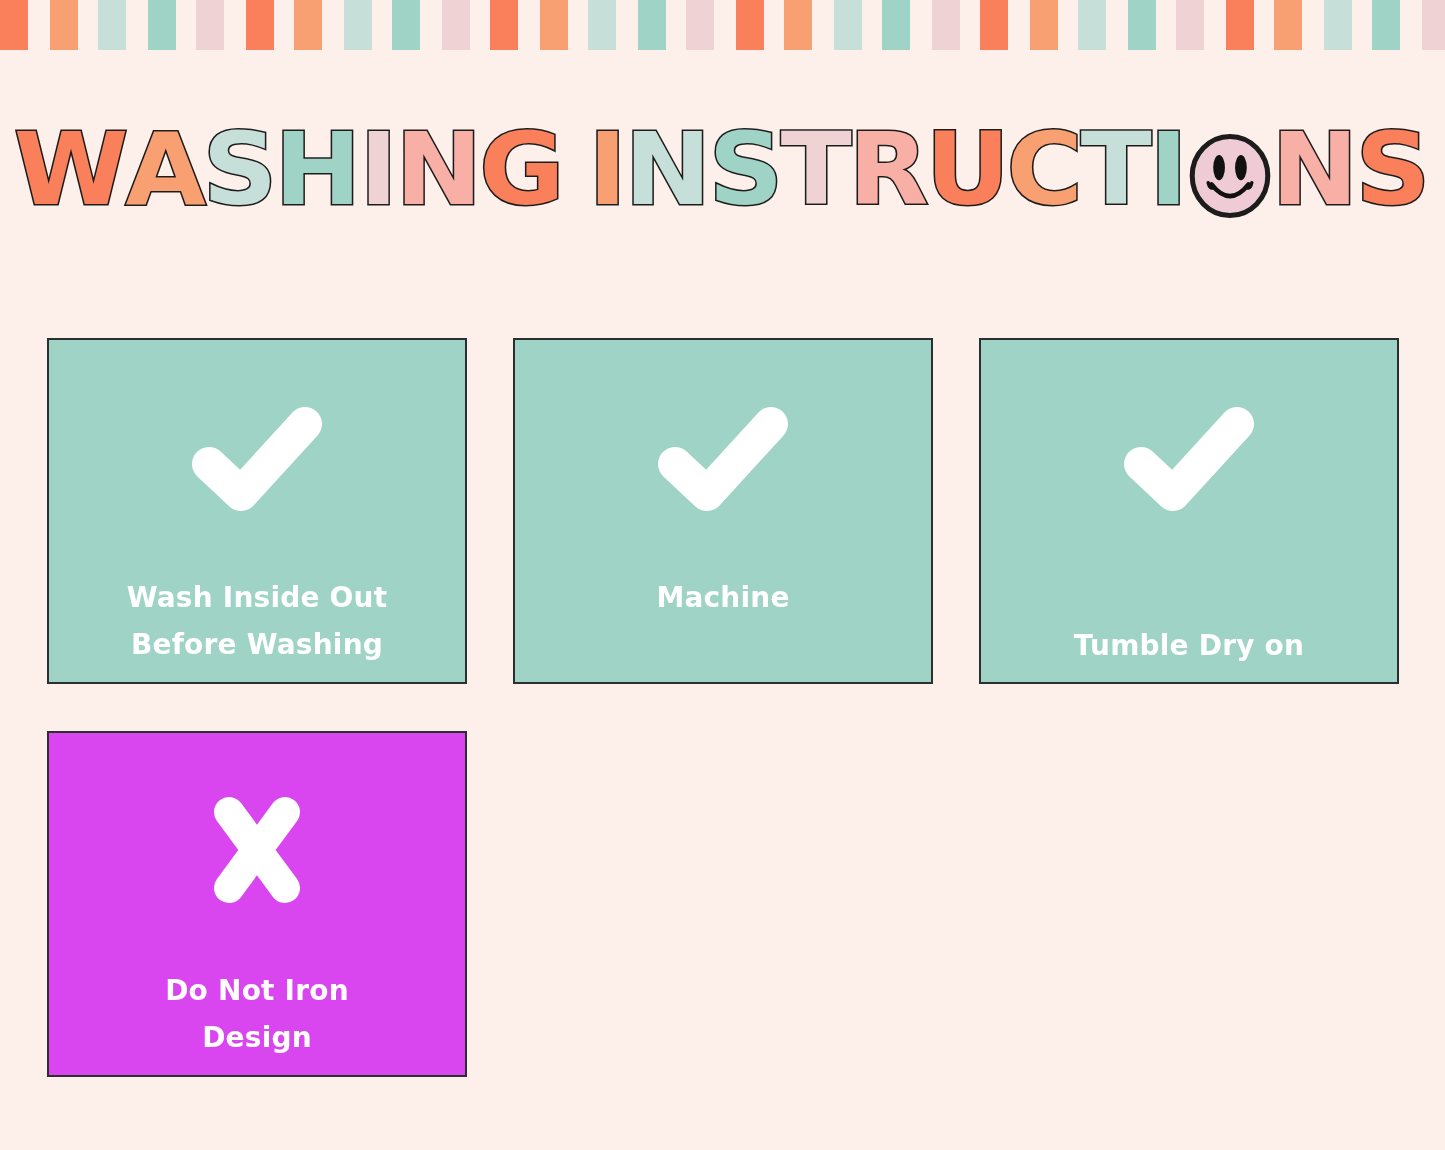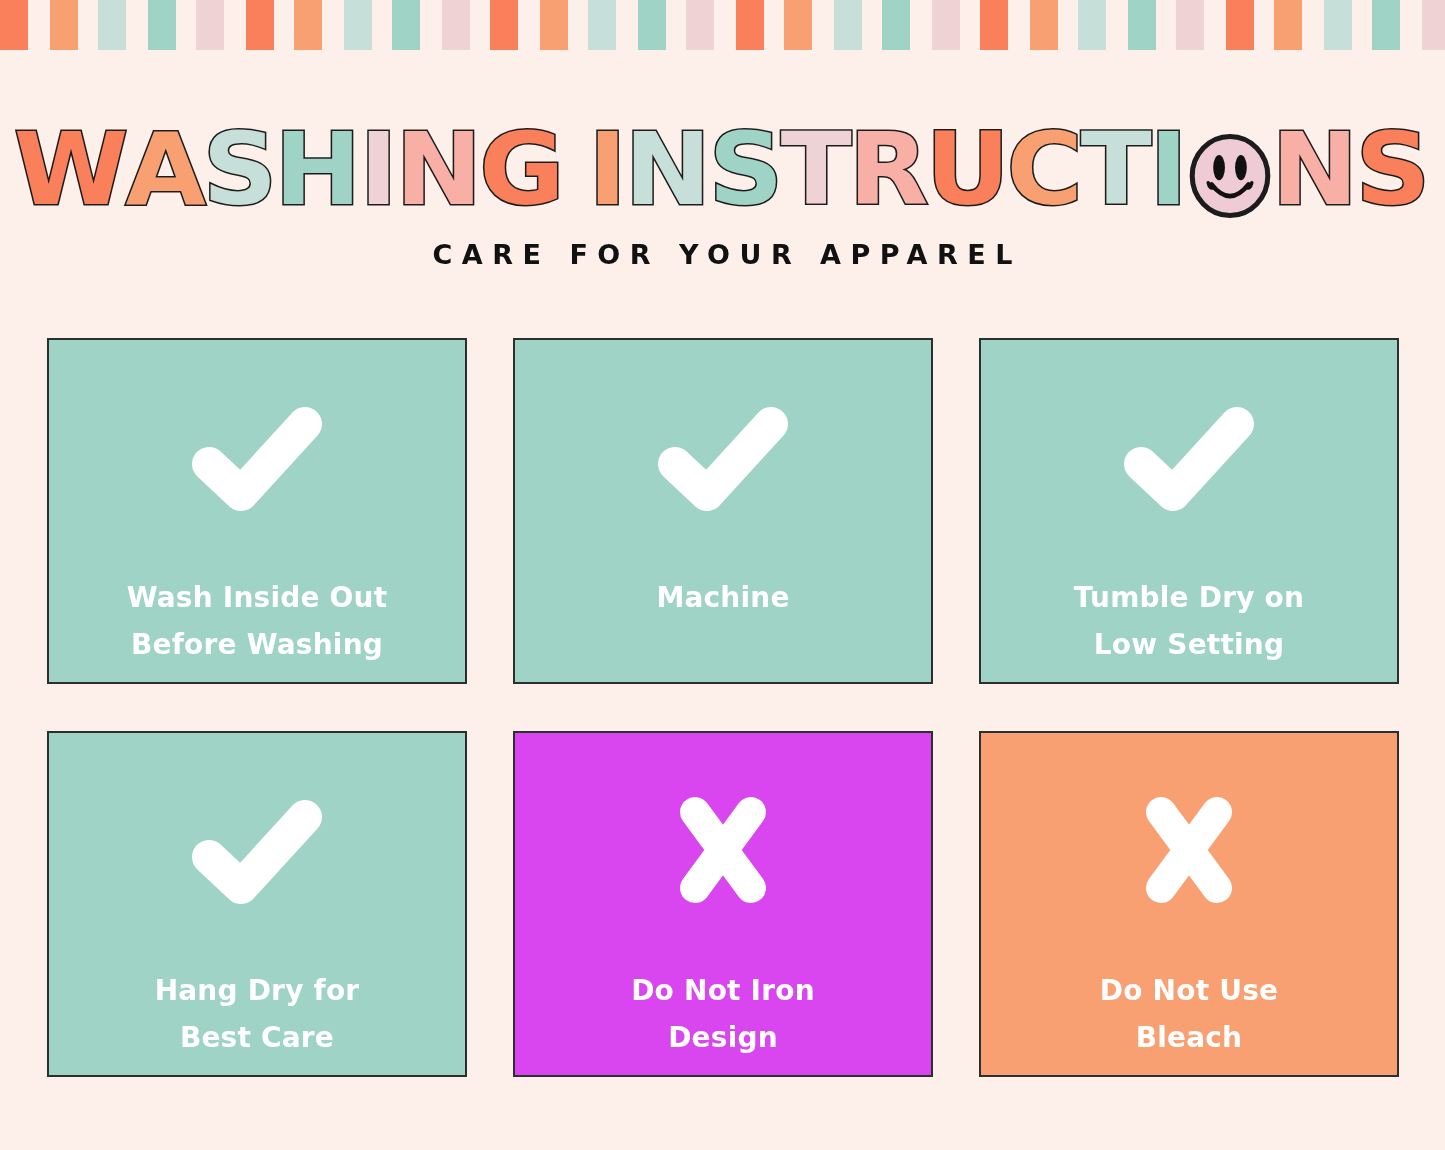--- a/index.html
+++ b/index.html
@@ -182,21 +182,20 @@
   </div>
 
 <div id="title-block">
   <div id="main-title"><span class="ltr" style="color: rgb(249, 128, 91);">W</span><span class="ltr" style="color: rgb(249, 160, 114);">A</span><span class="ltr" style="color: rgb(198, 223, 217);">S</span><span class="ltr" style="color: rgb(158, 211, 198);">H</span><span class="ltr" style="color: rgb(239, 210, 212);">I</span><span class="ltr" style="color: rgb(247, 175, 166);">N</span><span class="ltr" style="color: rgb(249, 128, 91);">G</span><span class="sp"></span><span class="ltr" style="color: rgb(249, 160, 114);">I</span><span class="ltr" style="color: rgb(198, 223, 217);">N</span><span class="ltr" style="color: rgb(158, 211, 198);">S</span><span class="ltr" style="color: rgb(239, 210, 212);">T</span><span class="ltr" style="color: rgb(247, 175, 166);">R</span><span class="ltr" style="color: rgb(249, 128, 91);">U</span><span class="ltr" style="color: rgb(249, 160, 114);">C</span><span class="ltr" style="color: rgb(198, 223, 217);">T</span><span class="ltr" style="color: rgb(158, 211, 198);">I</span><span id="smiley-letter"><svg viewBox="0 0 100 100" width="84" height="84">
           <ellipse cx="50" cy="50" rx="45" ry="47" fill="#EFCBD5" stroke="#1c1c1c" stroke-width="6"></ellipse>
           <ellipse cx="37" cy="40" rx="7" ry="15" fill="#111"></ellipse>
           <ellipse cx="63" cy="40" rx="7" ry="15" fill="#111"></ellipse>
           <path d="M24 58 q2 8 6 6 M76 58 q-2 8 -6 6" stroke="#111" stroke-width="4" fill="none" stroke-linecap="round"></path>
           <path d="M28 60 q22 28 44 0" stroke="#111" stroke-width="5.5" fill="none" stroke-linecap="round"></path>
         </svg></span><span class="ltr" style="color: rgb(247, 175, 166);">N</span><span class="ltr" style="color: rgb(249, 128, 91);">S</span></div>
-  <div id="subtitle">CARE FOR YOUR APPAREL</div>
 </div>
 
 <div id="card-grid">
     <div class="care-card" style="background: rgb(158, 211, 198);">
       <span>
         <svg class="card-icon" viewBox="0 0 140 110">
           <path d="M22 62 L54 92 L118 22" fill="none" stroke="#fff" stroke-width="34" stroke-linecap="round" stroke-linejoin="round"></path>
         </svg>
       </span>
       <div class="card-label">
@@ -207,57 +206,34 @@
     <div class="care-card" style="background: rgb(158, 211, 198); align-items: center;">
       <span>
         <svg class="card-icon" viewBox="0 0 140 110">
           <path d="M22 62 L54 92 L118 22" fill="none" stroke="#fff" stroke-width="34" stroke-linecap="round" stroke-linejoin="round"></path>
         </svg>
       </span>
       <div class="card-label">
         <div>Machine</div>
       </div>
     </div>
-    <div class="care-card" style="background: rgb(158, 211, 198);">
+    <div class="care-card" style="background: rgb(158, 211, 198); gap: 48px;">
       <span>
         <svg class="card-icon" viewBox="0 0 140 110">
           <path d="M22 62 L54 92 L118 22" fill="none" stroke="#fff" stroke-width="34" stroke-linecap="round" stroke-linejoin="round"></path>
         </svg>
       </span>
       <div class="card-label">
         <div>Tumble Dry on</div>
-        <div>Low Setting</div>
-      </div>
-    </div>
-    <div class="care-card" style="background: rgb(158, 211, 198);">
-      <span>
-        <svg class="card-icon" viewBox="0 0 140 110">
-          <path d="M22 62 L54 92 L118 22" fill="none" stroke="#fff" stroke-width="34" stroke-linecap="round" stroke-linejoin="round"></path>
-        </svg>
-      </span>
-      <div class="card-label">
-        <div>Hang Dry for</div>
-        <div>Best Care</div>
       </div>
     </div>
     <div class="care-card" style="background: #d946ef;">
       <span>
         <svg class="card-icon" viewBox="0 0 140 110">
           <path d="M42 17 L98 93 M98 17 L42 93" fill="none" stroke="#fff" stroke-width="30" stroke-linecap="round"></path>
         </svg>
       </span>
       <div class="card-label">
         <div>Do Not Iron</div>
         <div>Design</div>
       </div>
     </div>
-    <div class="care-card" style="background: rgb(249, 160, 114);">
-      <span>
-        <svg class="card-icon" viewBox="0 0 140 110">
-          <path d="M42 17 L98 93 M98 17 L42 93" fill="none" stroke="#fff" stroke-width="30" stroke-linecap="round"></path>
-        </svg>
-      </span>
-      <div class="card-label">
-        <div>Do Not Use</div>
-        <div>Bleach</div>
-      </div>
-    </div>
   </div>
 
 </body></html>

